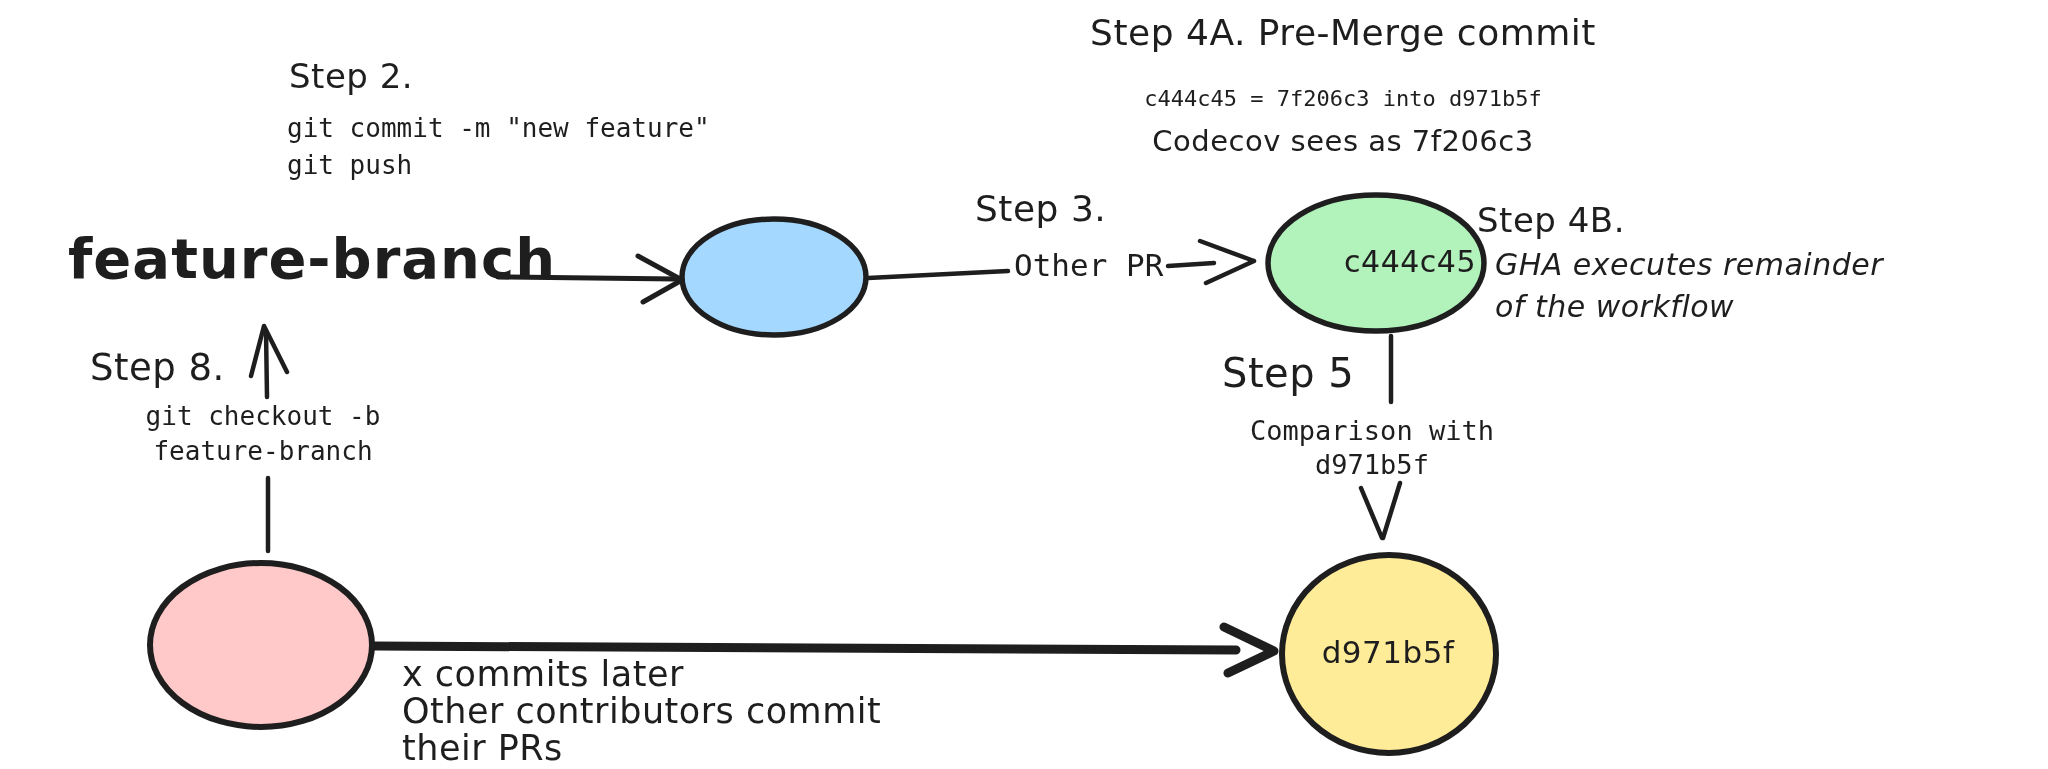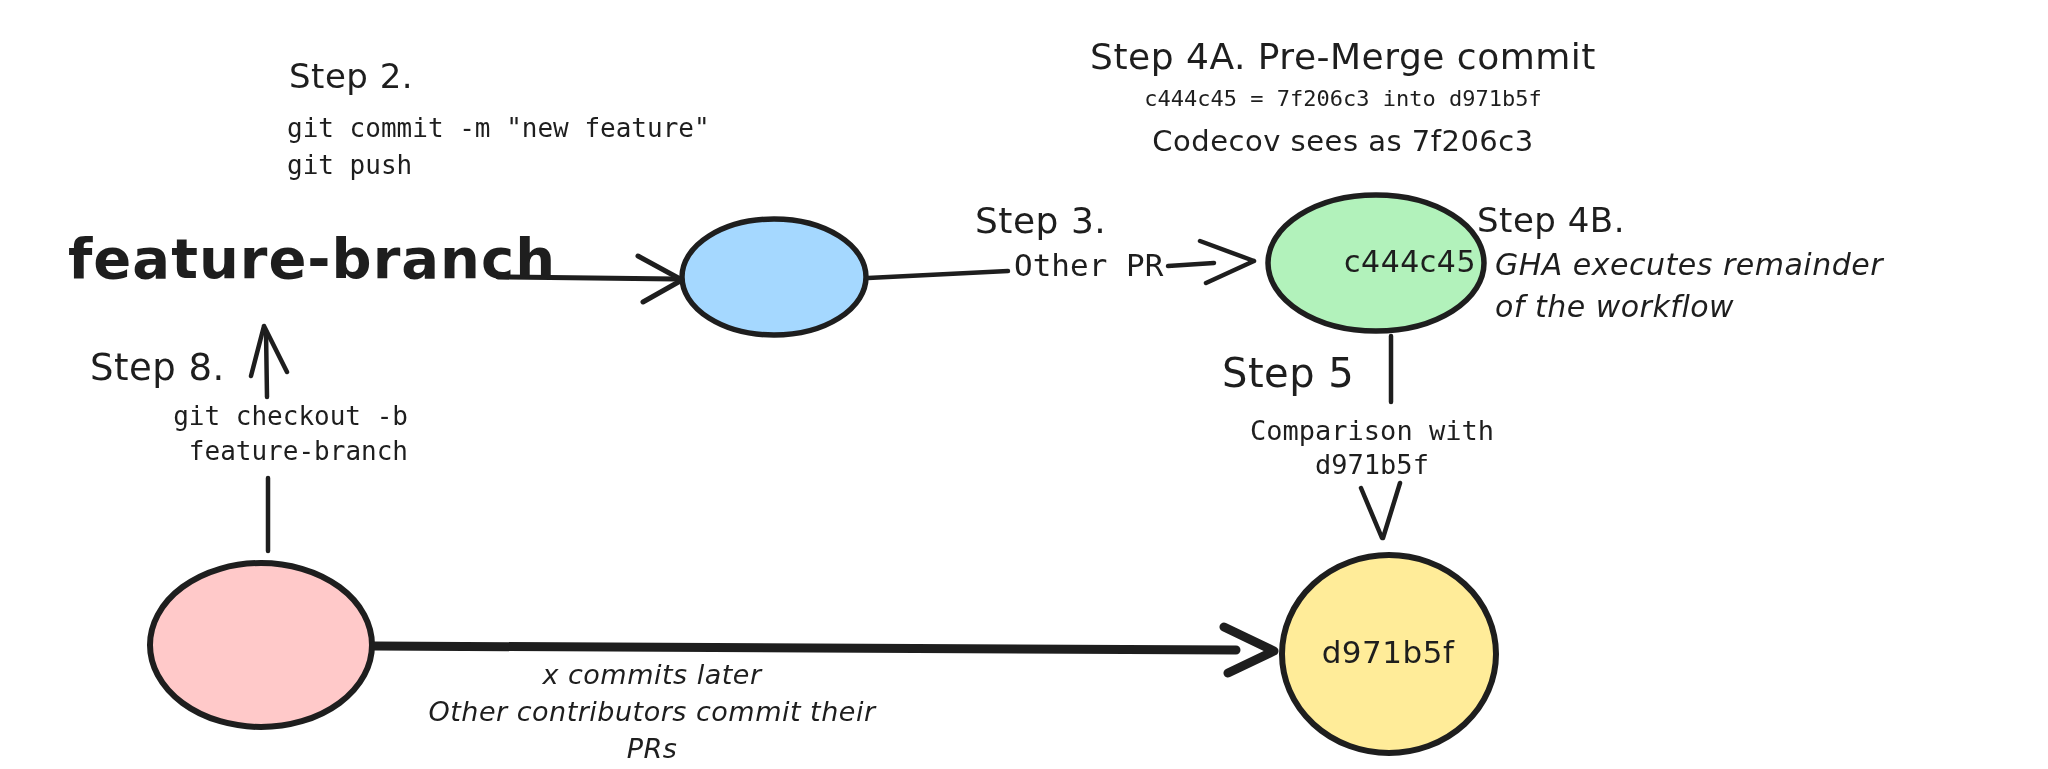--- a/index.html
+++ b/index.html
@@ -21,38 +21,38 @@
   .node-outline{stroke:#1e1e1e;fill:none;}
   .arrow{stroke:#1e1e1e;fill:none;stroke-linecap:round;stroke-linejoin:round;}
   .node-label{width:200px;text-align:center;}
 
   #step2-title{left:289px;top:56px;font-size:34px;}
   #step2-code{left:287px;top:110px;font-size:26px;line-height:37px;}
 
   #feature-branch-label{left:68px;top:226px;font-size:56px;font-weight:600;letter-spacing:1px;}
 
   #step1-title{left:90px;top:346px;font-size:37px;}
-  #step1-code{left:118px;top:399px;width:290px;font-size:26px;line-height:35px;text-align:right;}
+  #step1-code{left:118px;top:399px;width:290px;font-size:26px;line-height:35px;text-align:center;}
 
   #main-label{left:20px;top:614px;font-size:44px;font-weight:600;}
 
-  #step3-title{left:975px;top:200px;font-size:36px;}
+  #step3-title{left:975px;top:188px;font-size:36px;}
   #open-pr-label{left:1014px;top:247px;font-size:31px;}
 
-  #step4a-title{left:1043px;top:36px;width:600px;font-size:36px;font-weight:500;}
+  #step4a-title{left:1043px;top:12px;width:600px;font-size:36px;font-weight:500;}
   #step4a-detail{left:1043px;top:86px;width:600px;font-size:22px;}
   #step4a-note{left:1043px;top:124px;width:600px;font-size:29px;}
 
   #step4b-title{left:1477px;top:200px;font-size:34px;}
   #step4b-note{left:1495px;top:244px;font-size:30px;font-style:italic;line-height:42px;}
 
   #step5-title{left:1222px;top:350px;font-size:40px;}
   #step5-detail{left:1222px;top:414px;width:300px;font-size:27px;line-height:34px;text-align:center;}
 
-  #timeline-note{left:402px;top:656px;width:500px;font-size:27px;line-height:37px;text-align:center;font-style:italic;}
+  #timeline-note{left:402px;top:656px;width:500px;font-size:35px;line-height:37px;}
 
   #label-7f206c3{left:674px;top:258px;font-size:29px;}
   #label-c444c45{left:1276px;top:244px;font-size:30px;text-align:right;}
   #label-d057108{left:158px;top:624px;font-size:32px;}
   #label-d971b5f{left:1288px;top:634px;font-size:31px;}
 </style>
 </head>
 <body>
 
 <div id="stage">

